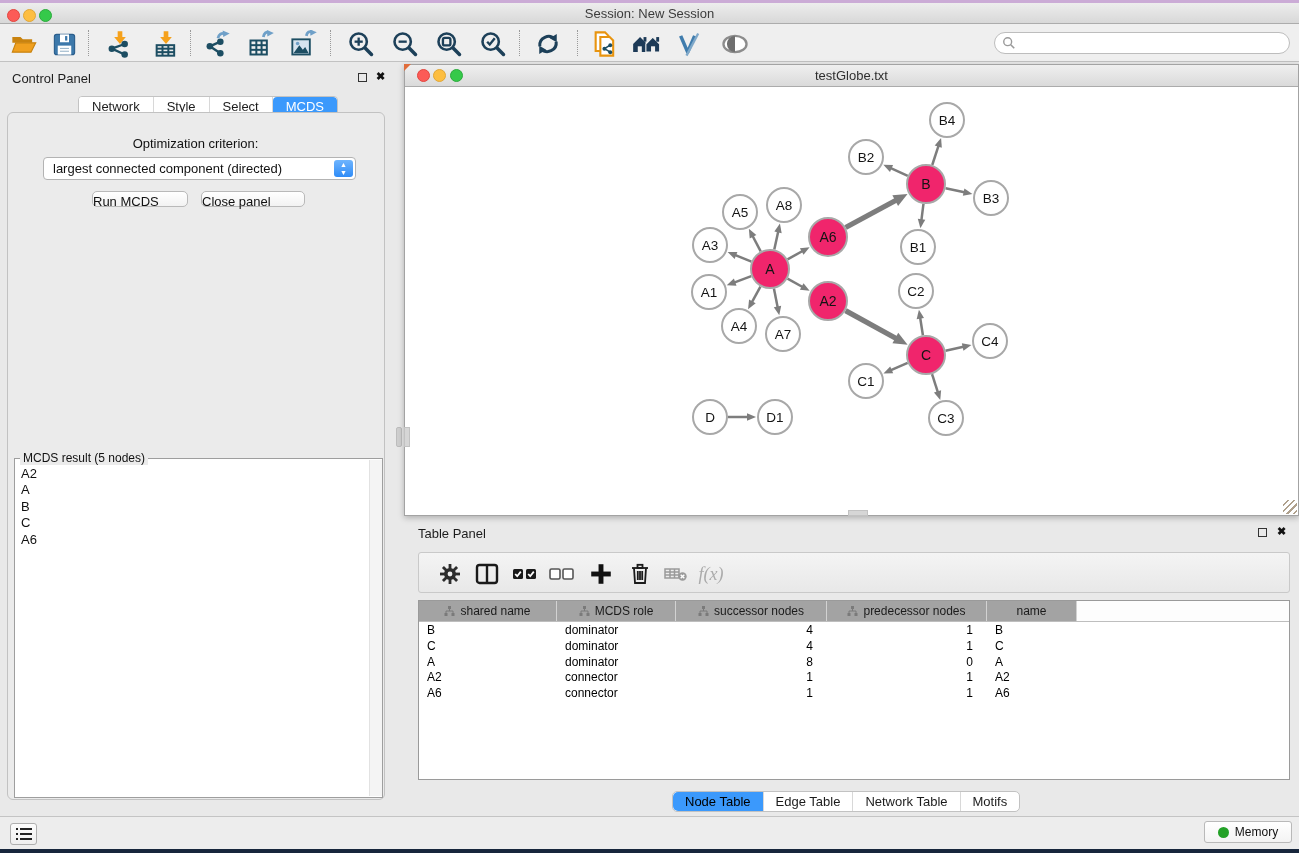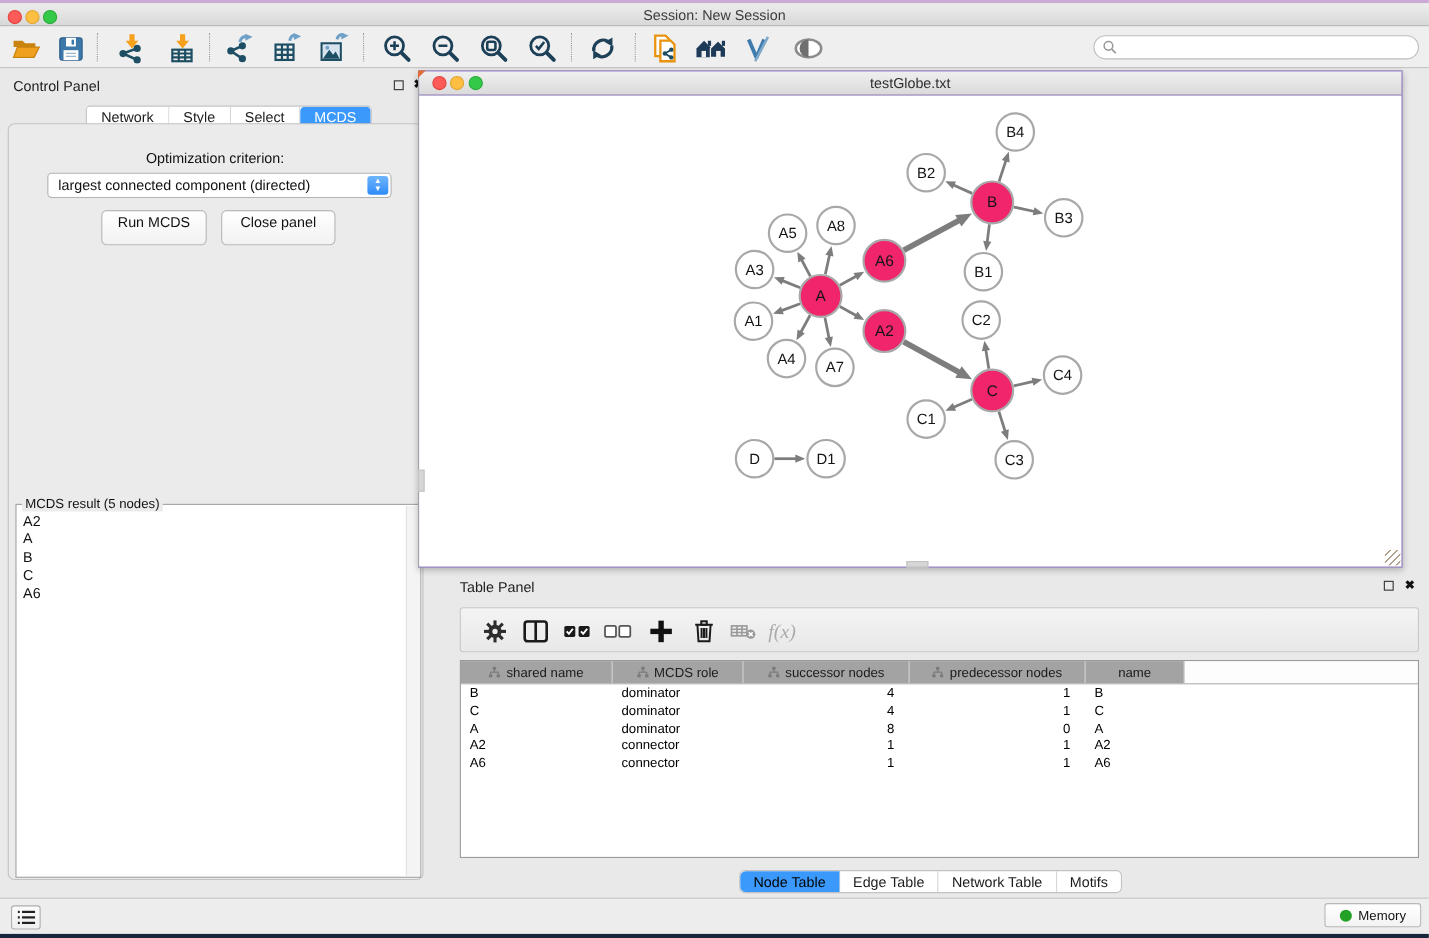--- a/index.html
+++ b/index.html
@@ -37,33 +37,33 @@
     border-right:1px solid #D8D8D8; background:#fff; }
   #cp-tabs .tab:last-child { border-right:none; }
   #cp-tabs .tab.active { background:#3B99FC; color:#fff; border-radius:4px; }
   #cp-box { position:absolute; left:7px; top:50px; width:378px; height:688px;
     border:1px solid #C2C2C2; border-radius:6px; background:#EBEBEB; }
   #opt-label { position:absolute; left:0; top:74px; width:100%; text-align:center; font-size:13px; color:#111; }
   #criterion-select { position:absolute; left:43px; top:95px; width:313px; height:23px; background:#fff;
     border:1px solid #B3B3B3; border-radius:4px; font-size:13px; color:#111; line-height:21px; padding-left:9px; }
   #criterion-spinner { position:absolute; right:2px; top:2px; width:19px; height:17px; border-radius:3px;
     background:linear-gradient(#6FB5FE,#2E8BF7); color:#fff; font-size:7px; line-height:8px; text-align:center; padding-top:1px; }
-  .cp-btn { position:absolute; top:129px; height:32px; background:linear-gradient(#FFFFFF,#F2F2F2);
-    border:1px solid #B9B9B9; border-radius:5px; font-size:13px; color:#111; text-align:center; line-height:20px; }
+  .cp-btn { position:absolute; top:129px; height:16px; background:linear-gradient(#FFFFFF,#F2F2F2);
+    border:1px solid #B9B9B9; border-radius:5px; font-size:13px; color:#111; line-height:20px; }
   #run-btn { left:92px; width:96px; } #closep-btn { left:201px; width:104px; }
   #mcds-fieldset { position:absolute; left:14px; top:396px; width:369px; height:340px; border:1px solid #9E9E9E; background:#fff; }
   #mcds-legend { position:absolute; left:5px; top:-8px; background:#EBEBEB; padding:0 3px; font-size:12px; color:#111; }
   #mcds-list { position:absolute; left:0; top:4px; width:355px; bottom:0; padding:3px 0 0 6px; }
   #mcds-list div { font-size:13px; line-height:16.4px; color:#111; }
   #mcds-scroll { position:absolute; right:0; top:1px; width:13px; bottom:1px; background:#F4F4F4; border-left:1px solid #E2E2E2; }
   #cp-splitter { left:396px; top:427px; width:6px; height:20px; background:#CFCFCF; border:1px solid #BDBDBD; border-radius:2px; }
 
   
-  #net-window { left:380px; top:64px; width:895px; height:452px; border:1px solid #A3A3A3;
-    box-shadow:0 2px 6px rgba(0,0,0,0.25); background:#8b5cf6; }
+  #net-window { left:404px; top:64px; width:895px; height:452px; border:1px solid #A3A3A3;
+    box-shadow:0 2px 6px rgba(0,0,0,0.25); background:#0369a1; }
   #net-titlebar { position:absolute; left:0; top:0; width:100%; height:22px;
     background:linear-gradient(#EFEFEF,#DADADA); border-bottom:1px solid #ABABAB; }
   #net-tl-close{ left:12px; top:4px; width:13px; height:13px; }
   #net-tl-min  { left:28px; top:4px; width:13px; height:13px; }
   #net-tl-zoom { left:45px; top:4px; width:13px; height:13px; }
   #net-title { width:100%; text-align:center; line-height:22px; font-size:13px; color:#2e2e2e; }
   #net-canvas { position:absolute; left:0; top:22px; width:893px; height:428px; background:#fff; overflow:hidden; }
   #net-corner-mark { position:absolute; left:-1px; top:-1px; width:0; height:0;
     border-left:7px solid #E06C3A; border-bottom:7px solid transparent; }
   #net-left-handle { position:absolute; left:-1px; top:362px; width:6px; height:20px; background:#D6D6D6; border:1px solid #C2C2C2; }

